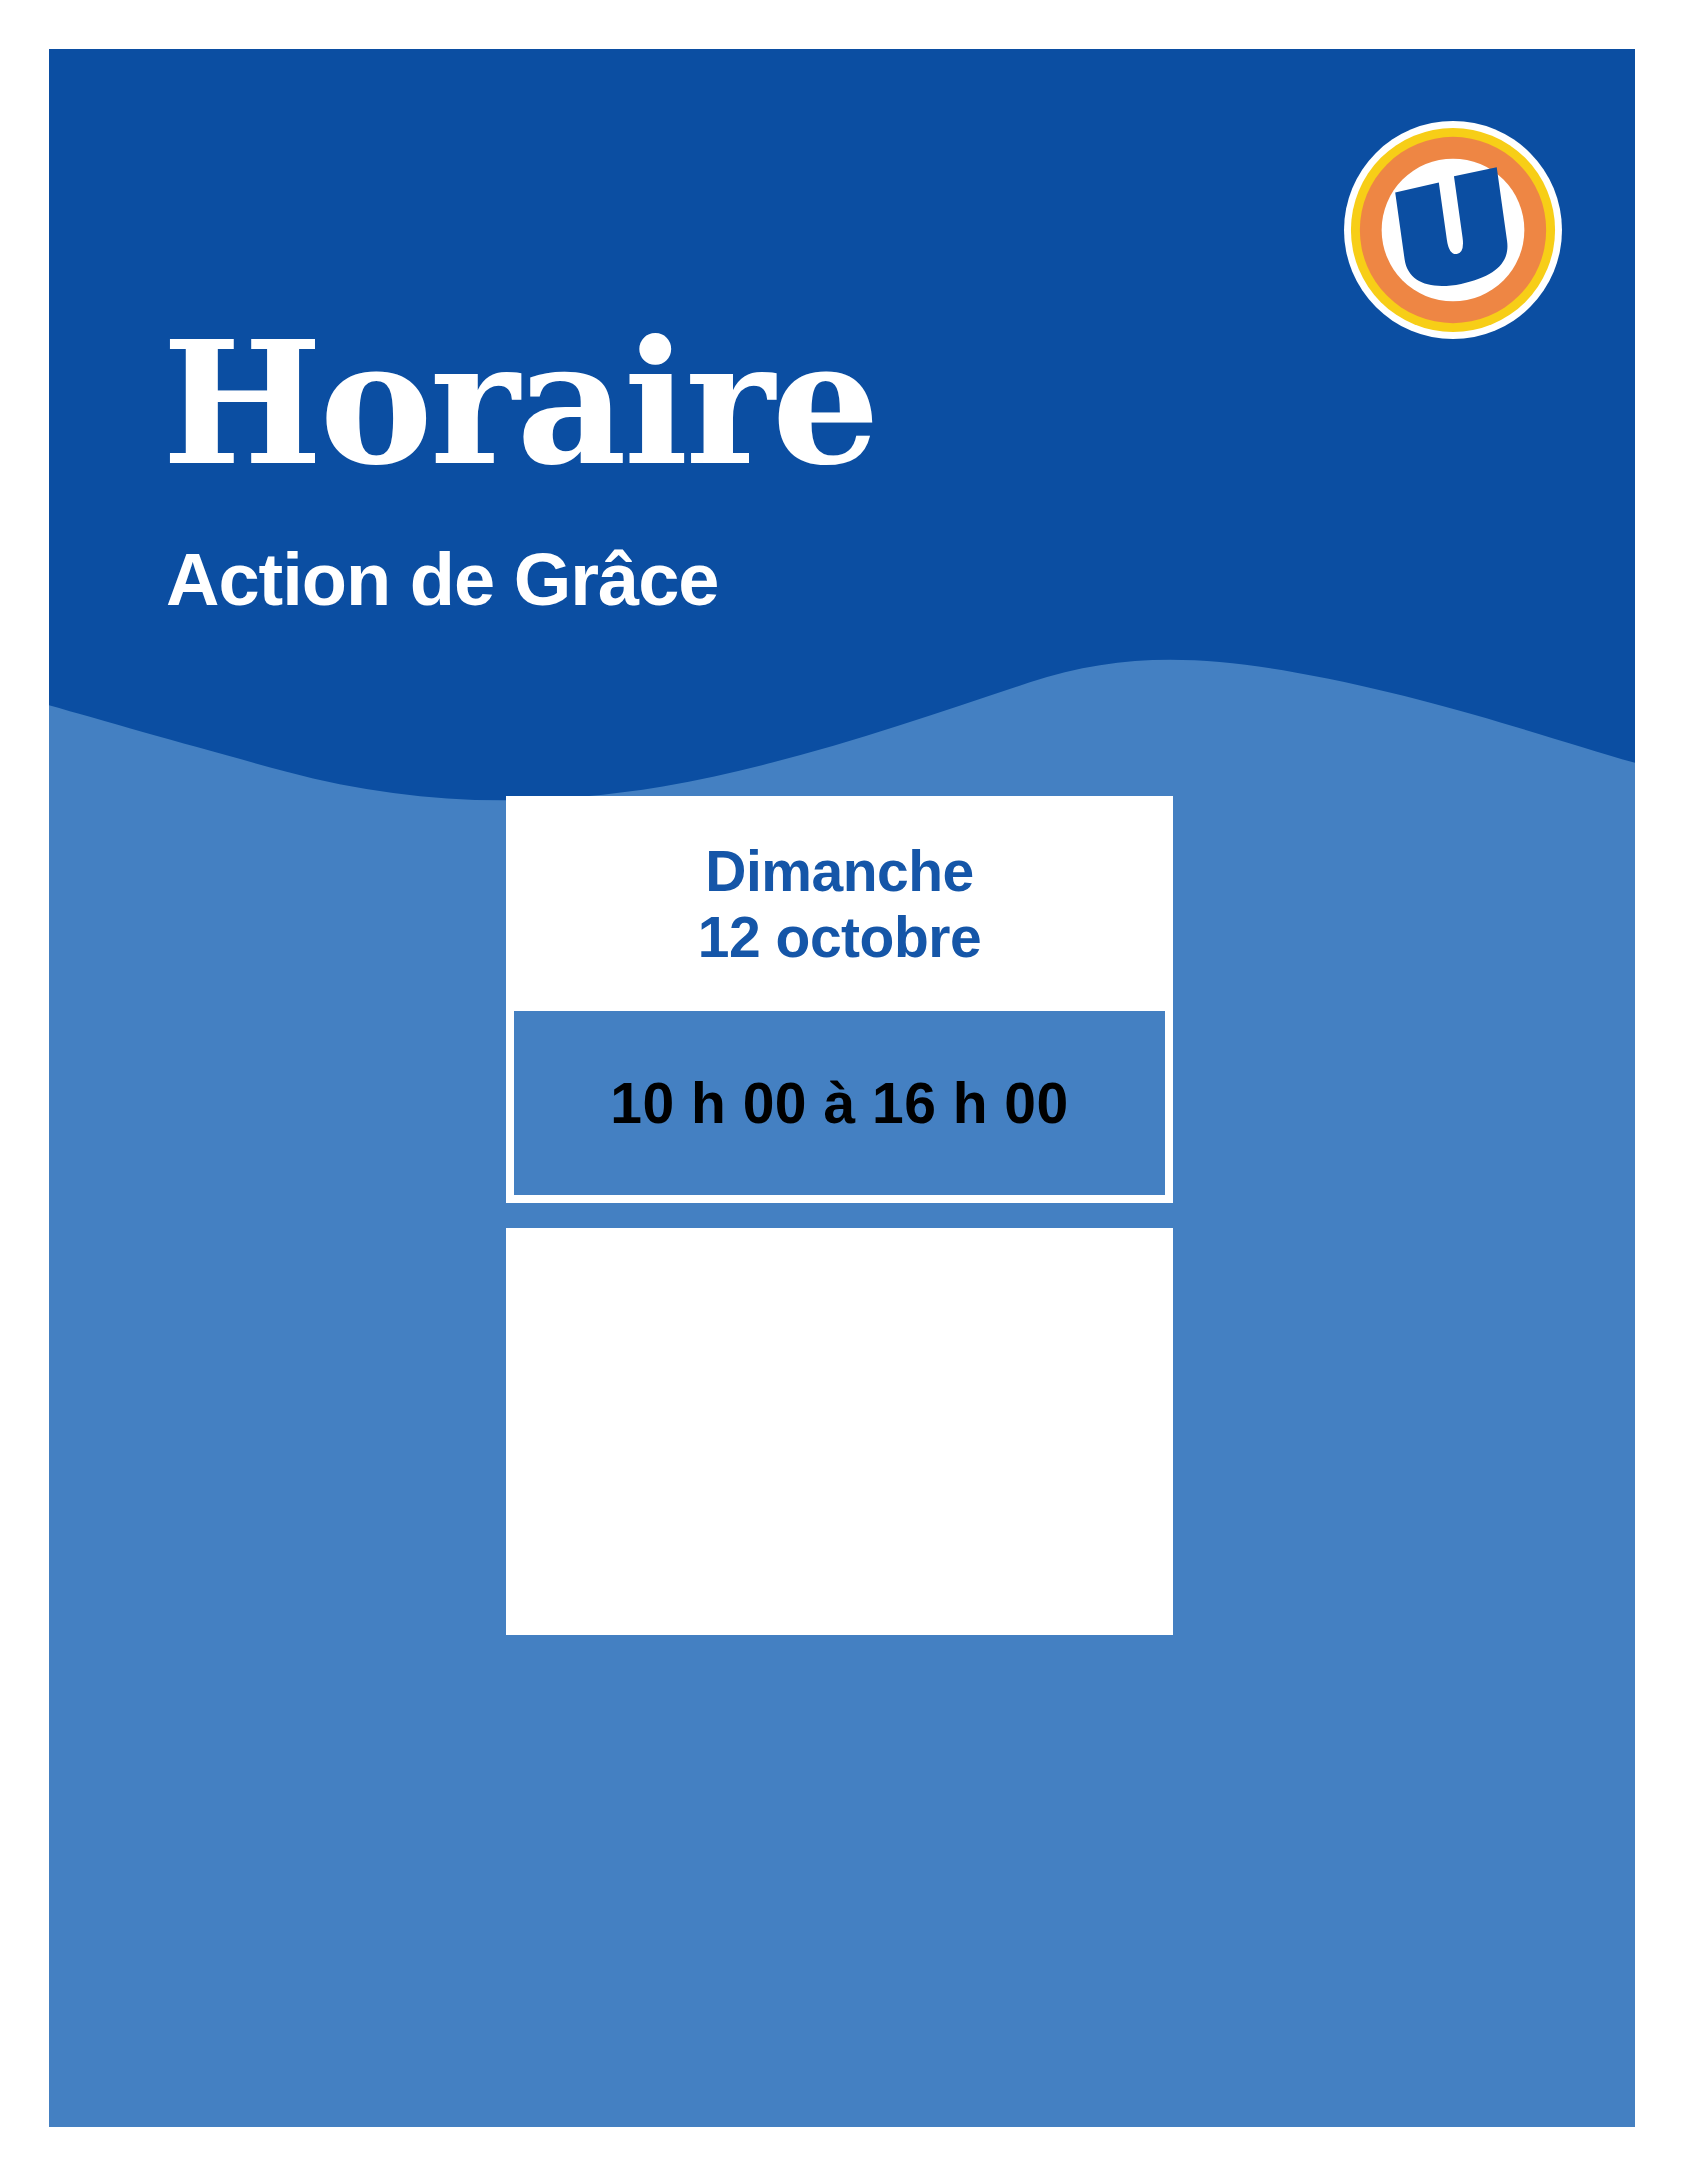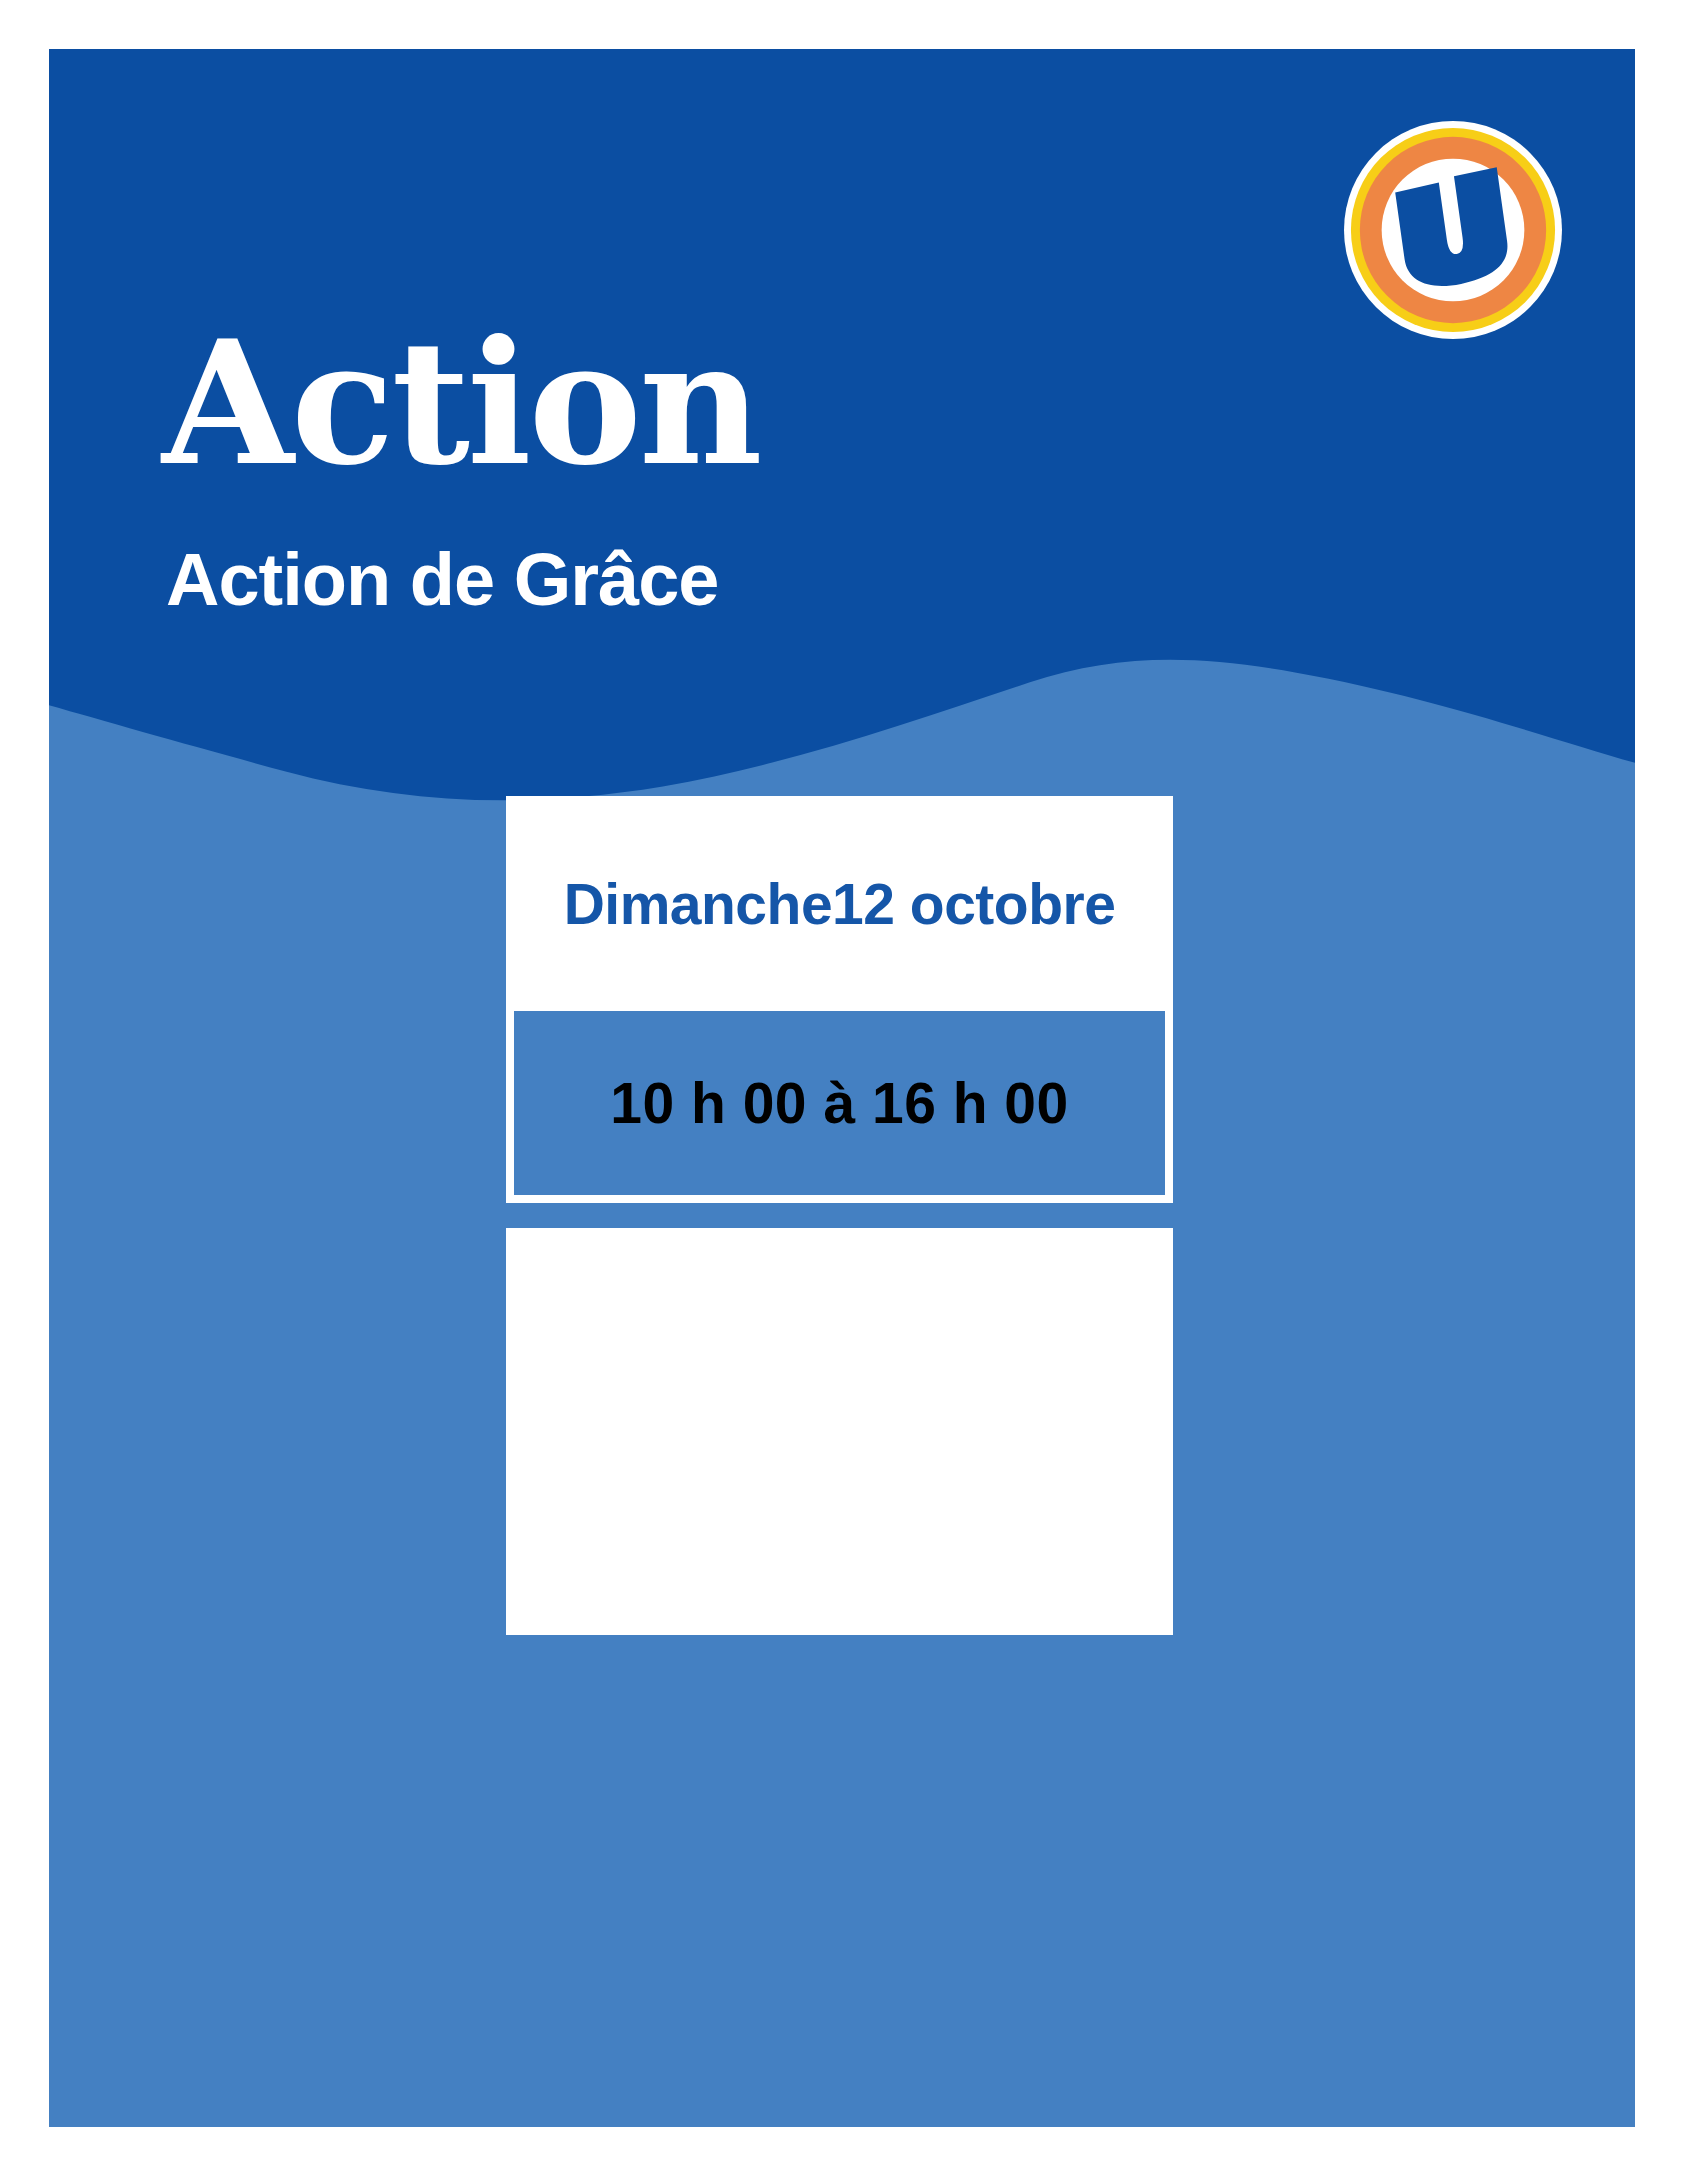--- a/index.html
+++ b/index.html
@@ -23,21 +23,21 @@
   }
   .logo { position:absolute; left:1295px; top:72px; width:218px; height:218px; }
   .logo svg { display:block; width:218px; height:218px; }
   .visually-hidden { position:absolute; width:1px; height:1px; overflow:hidden; clip:rect(0 0 0 0); white-space:nowrap; }
   .card {
     position:absolute; left:457px; width:667px; height:407px; background:#ffffff;
   }
   .card-1 { top:747px; } .card-2 { top:1179px; } .card-3 { top:1611px; }
   .card-day {
     position:absolute; left:0; top:0; right:0; height:215px;
-    display:flex; align-items:center; justify-content:center;
+    display:flex; flex-direction:column; align-items:center; justify-content:center;
     color:var(--text-blue); font-weight:700; font-size:57px; line-height:66px; letter-spacing:-0.5px;
     text-align:center;
   }
   .card-hours {
     position:absolute; left:8px; right:8px; bottom:8px; height:184px;
     background:var(--light-blue);
     display:flex; align-items:center; justify-content:center;
     color:#000000; font-weight:700; font-size:57px; letter-spacing:0.5px;
     text-align:center;
   }
@@ -52,21 +52,21 @@
       <path fill="#0B4EA2" d="
         M0,0 H1602 V721
         C 1510,695 1400,655 1260,630
         C 1160,612 1080,610 990,640
         C 880,676 760,720 620,745
         C 480,768 360,762 240,730
         C 150,706 60,680 0,663
         Z"></path>
     </svg>
 
-    <h1 class="title">Action</h1>
+    <h1 class="title">Horaire</h1>
     <h2 class="subtitle">Action de Grâce</h2>
 
     <div class="logo">
       <svg viewBox="0 0 220 220" aria-hidden="true">
         <circle cx="110" cy="110" r="110" fill="#FFFFFF"></circle>
         <circle cx="110" cy="110" r="103" fill="#F7CE17"></circle>
         <circle cx="110" cy="110" r="94" fill="#EE8644"></circle>
         <circle cx="110" cy="110" r="72" fill="#FFFFFF"></circle>
         <g transform="rotate(-8 110 110)">
           <path fill="#0B4EA2" transform="translate(53.5,50.5)" d="M4,14 L49,10 L49,68 Q49,84 57,84 Q65,84 65,68 L65,6 L109,3 L109,78

